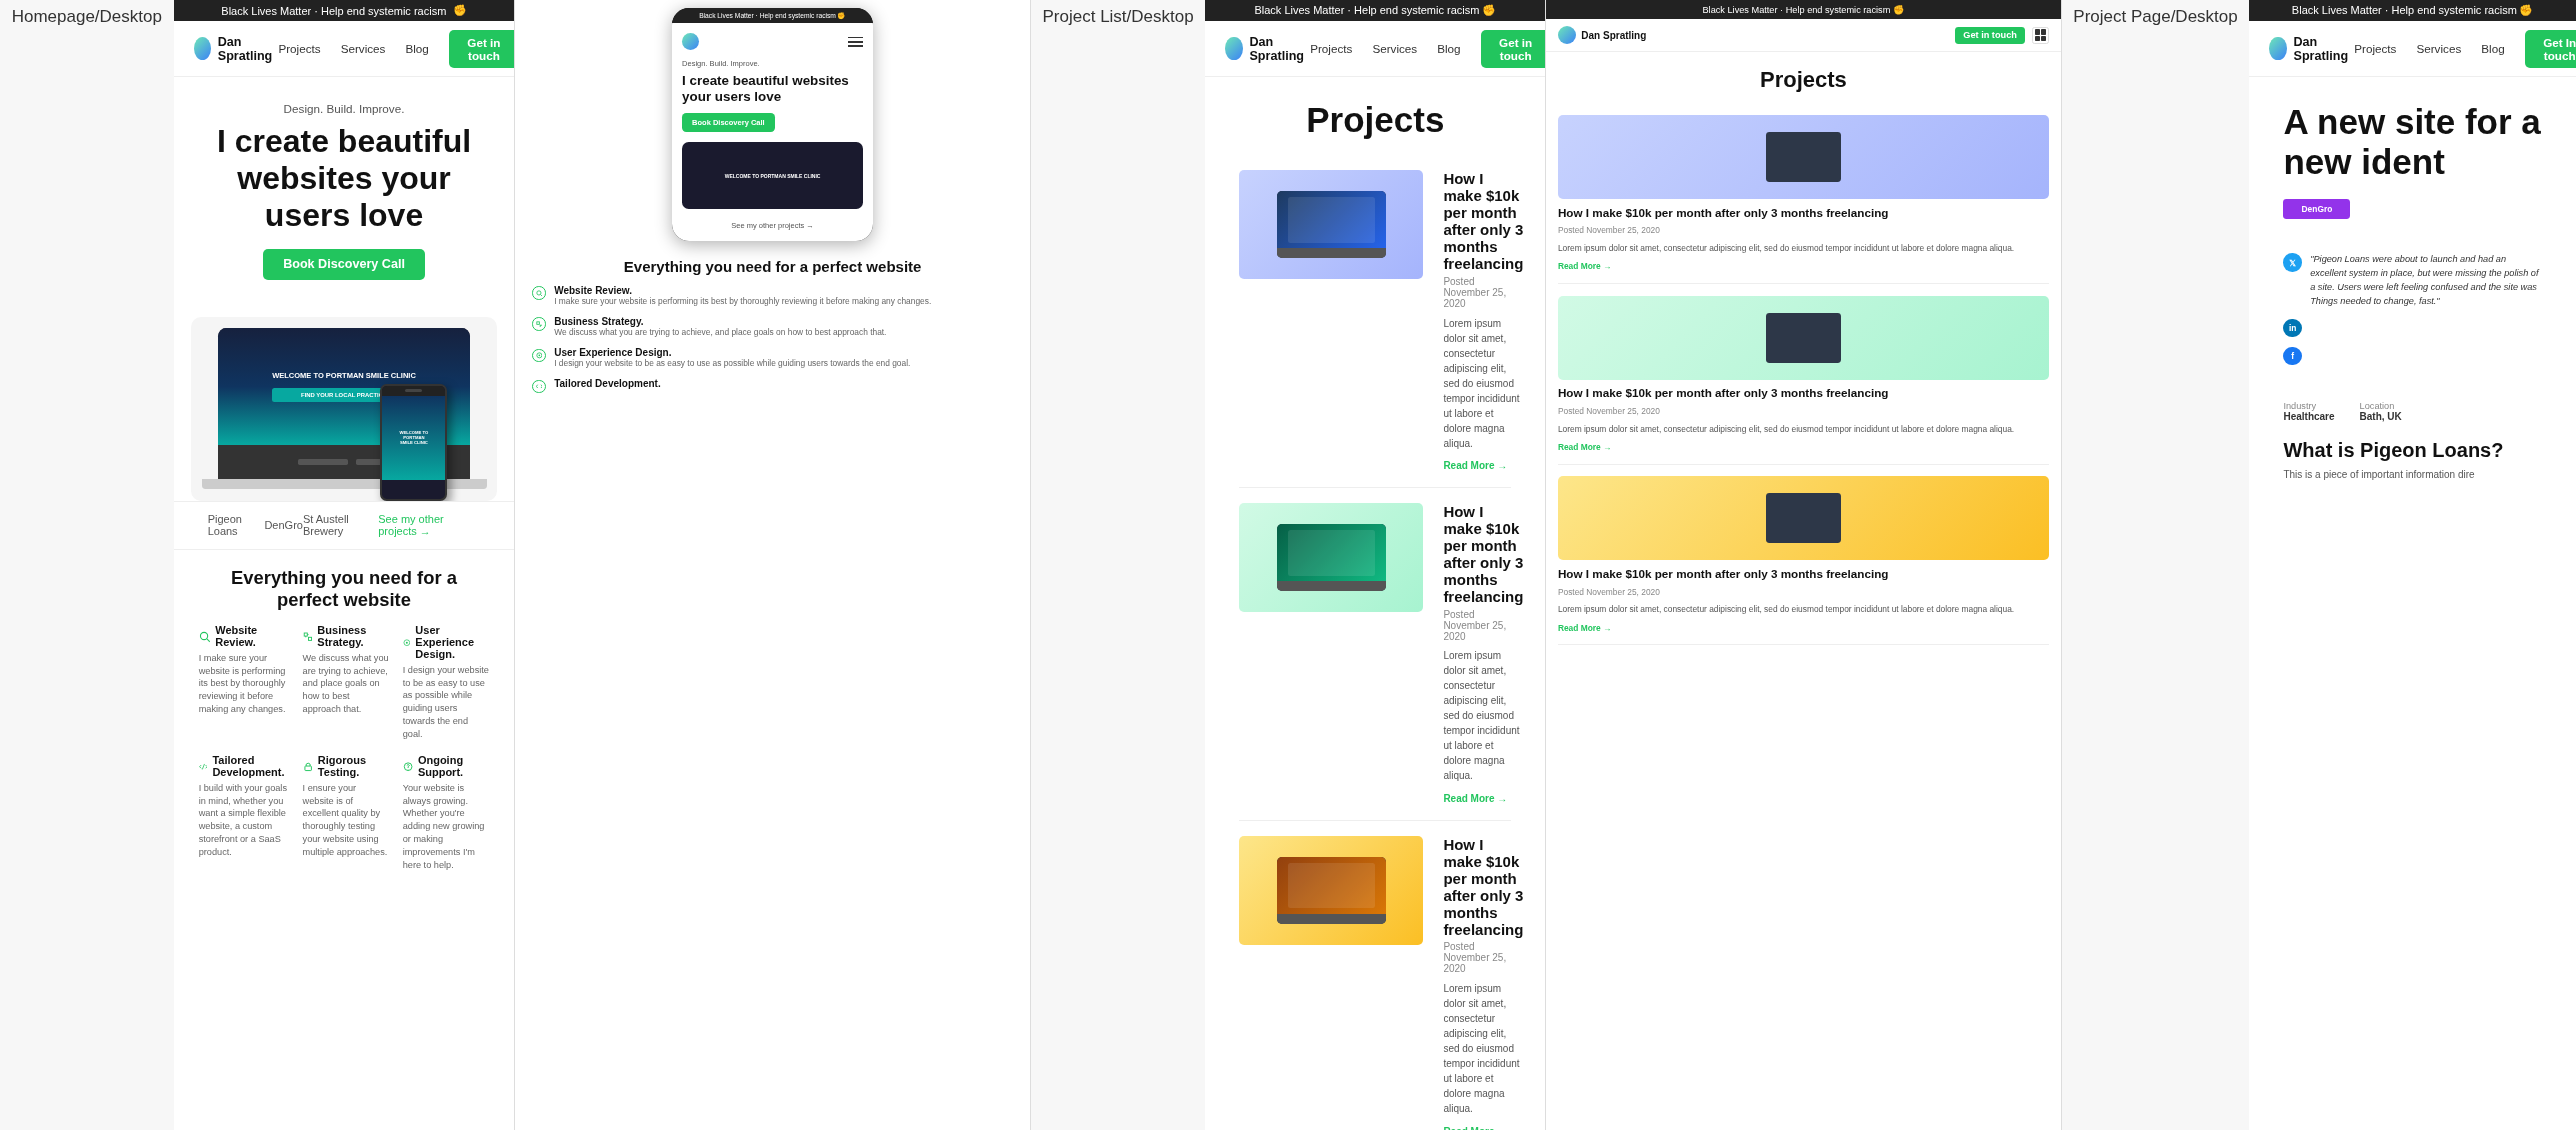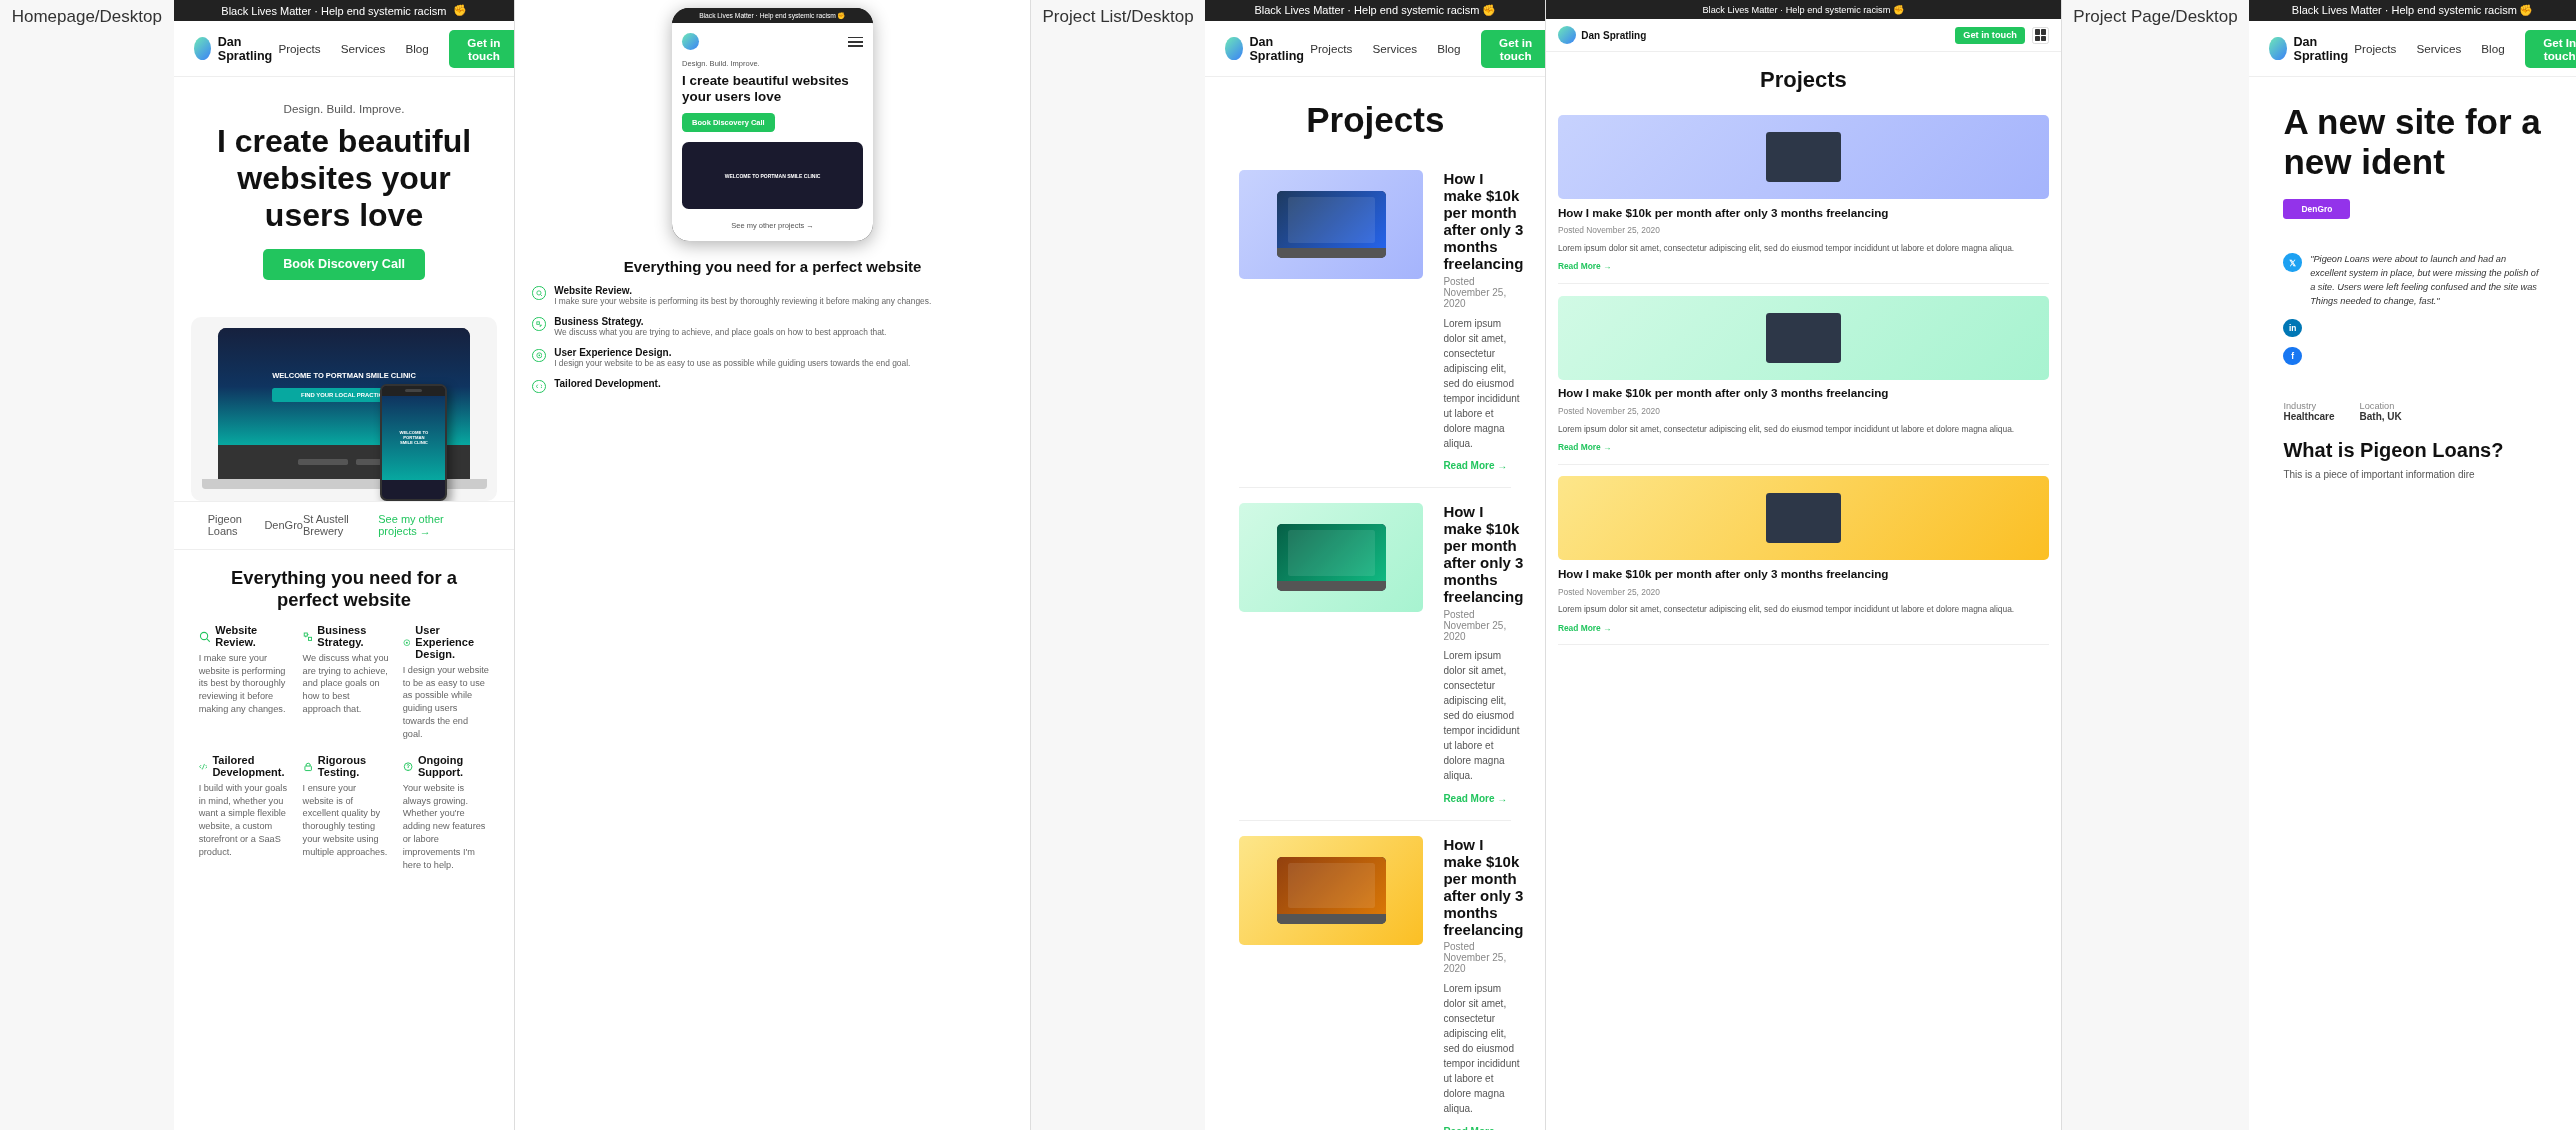--- a/index.html
+++ b/index.html
@@ -991,21 +991,21 @@
       </div>
       <div class="p1-feature-item">
         <div style="display:flex;align-items:center;gap:5px;">
           <svg width="13.4" height="13.4" viewBox="0 0 16 16">
               <circle cx="8" cy="8" r="6" stroke="#22c55e" stroke-width="1.5" fill="none"></circle>
               <path d="M6 6 Q8 3 10 6 Q9 7.5 8 8 L8 10" stroke="#22c55e" stroke-width="1.5" fill="none"></path>
               <circle cx="8" cy="13" r="0.8" fill="#22c55e"></circle>
             </svg>
           <span class="p1-feature-title">Ongoing Support.</span>
         </div>
-        <span class="p1-feature-desc">Your website is always growing. Whether you're adding new features or labore improvements I'm here to help.</span>
+        <span class="p1-feature-desc">Your website is always growing. Whether you're adding new growing or making improvements I'm here to help.</span>
       </div>
     </div>
   </div>
 </div>
 
 <div class="panel">
   <div class="p2-content">
 
     <div class="p2-phone-wrap">
       <div class="p2-phone">

